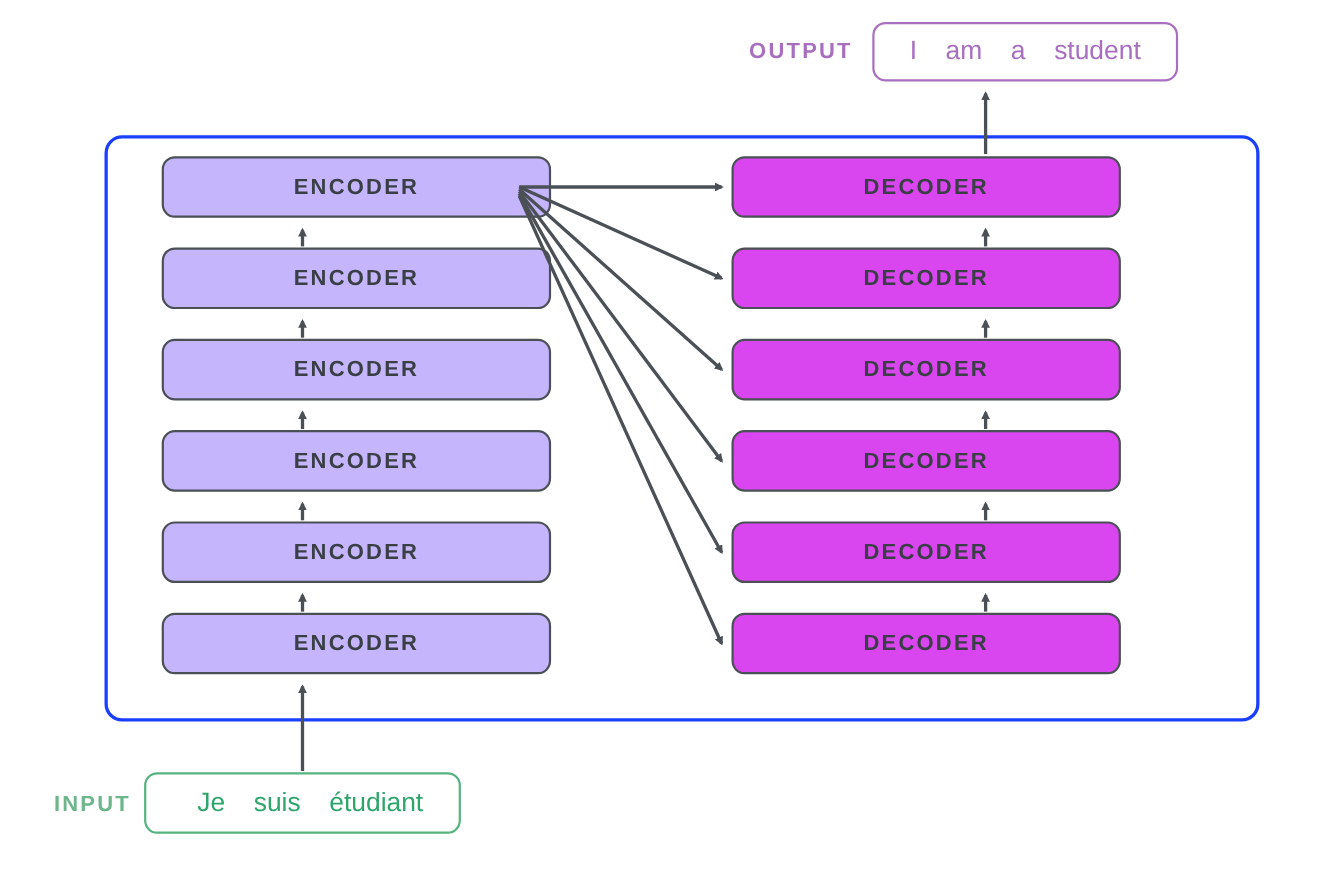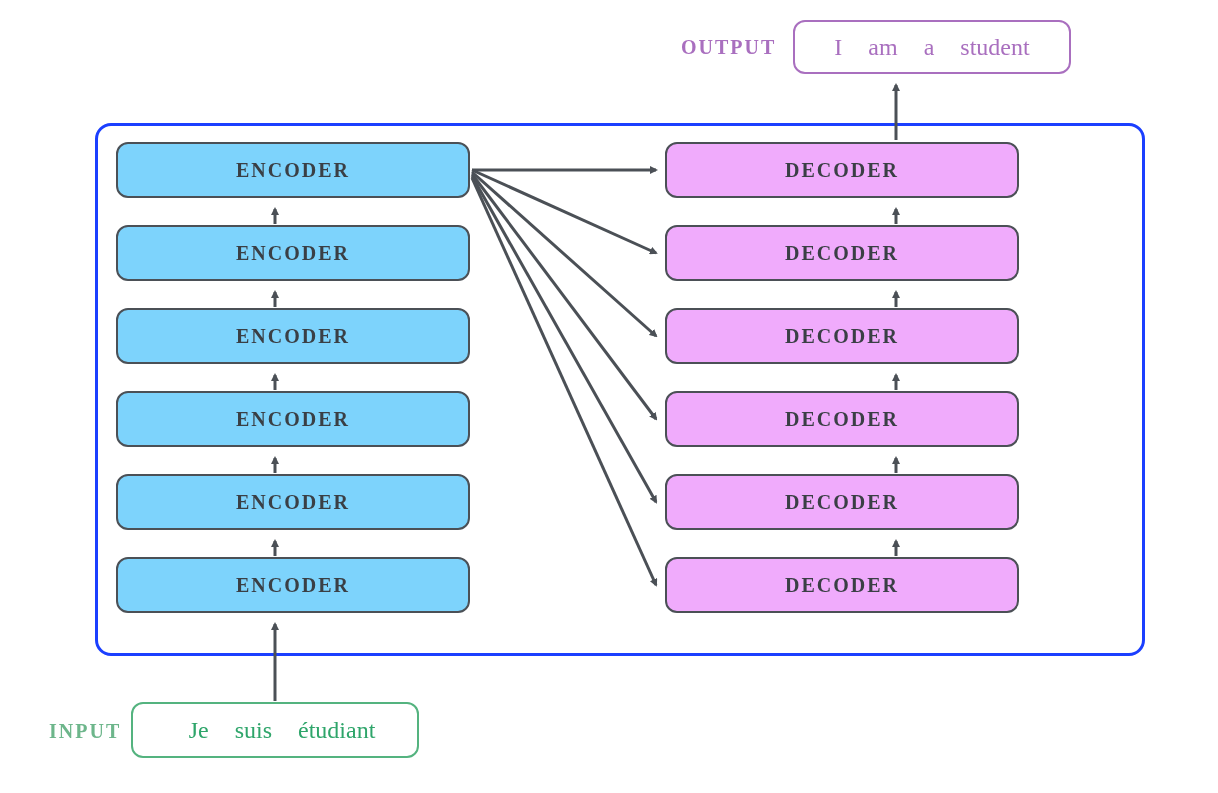--- a/index.html
+++ b/index.html
@@ -8,21 +8,20 @@
     width: 1218px;
     height: 793px;
     background: #ffffff;
     font-family: "Segoe UI", "Helvetica Neue", Arial, sans-serif;
     -webkit-font-smoothing: antialiased;
   }
   .canvas {
     position: relative;
     width: 978px;
     height: 793px;
-    font-family: Liberation Serif, serif;
   }
 
   
   .side-label {
     position: absolute;
     font-size: 20px;
     letter-spacing: 2px;
     font-weight: 600;
   }
   .side-label.output {
@@ -71,22 +70,22 @@
     border-radius: 12px;
     box-sizing: border-box;
     display: flex;
     align-items: center;
     justify-content: center;
     font-size: 20px;
     letter-spacing: 2px;
     font-weight: 600;
     color: #3a3f45;
   }
-  .block.encoder { background: #7dd3fc; }
-  .block.decoder { background: #f0abfc; }
+  .block.encoder { background: #c4b5fd; margin-left: 31px; }
+  .block.decoder { background: #d946ef; }
 
   svg.arrows {
     position: absolute;
     left: 0; top: 0;
     width: 1218px; height: 793px;
     pointer-events: none;
   }
 </style>
 </head>
 <body>

